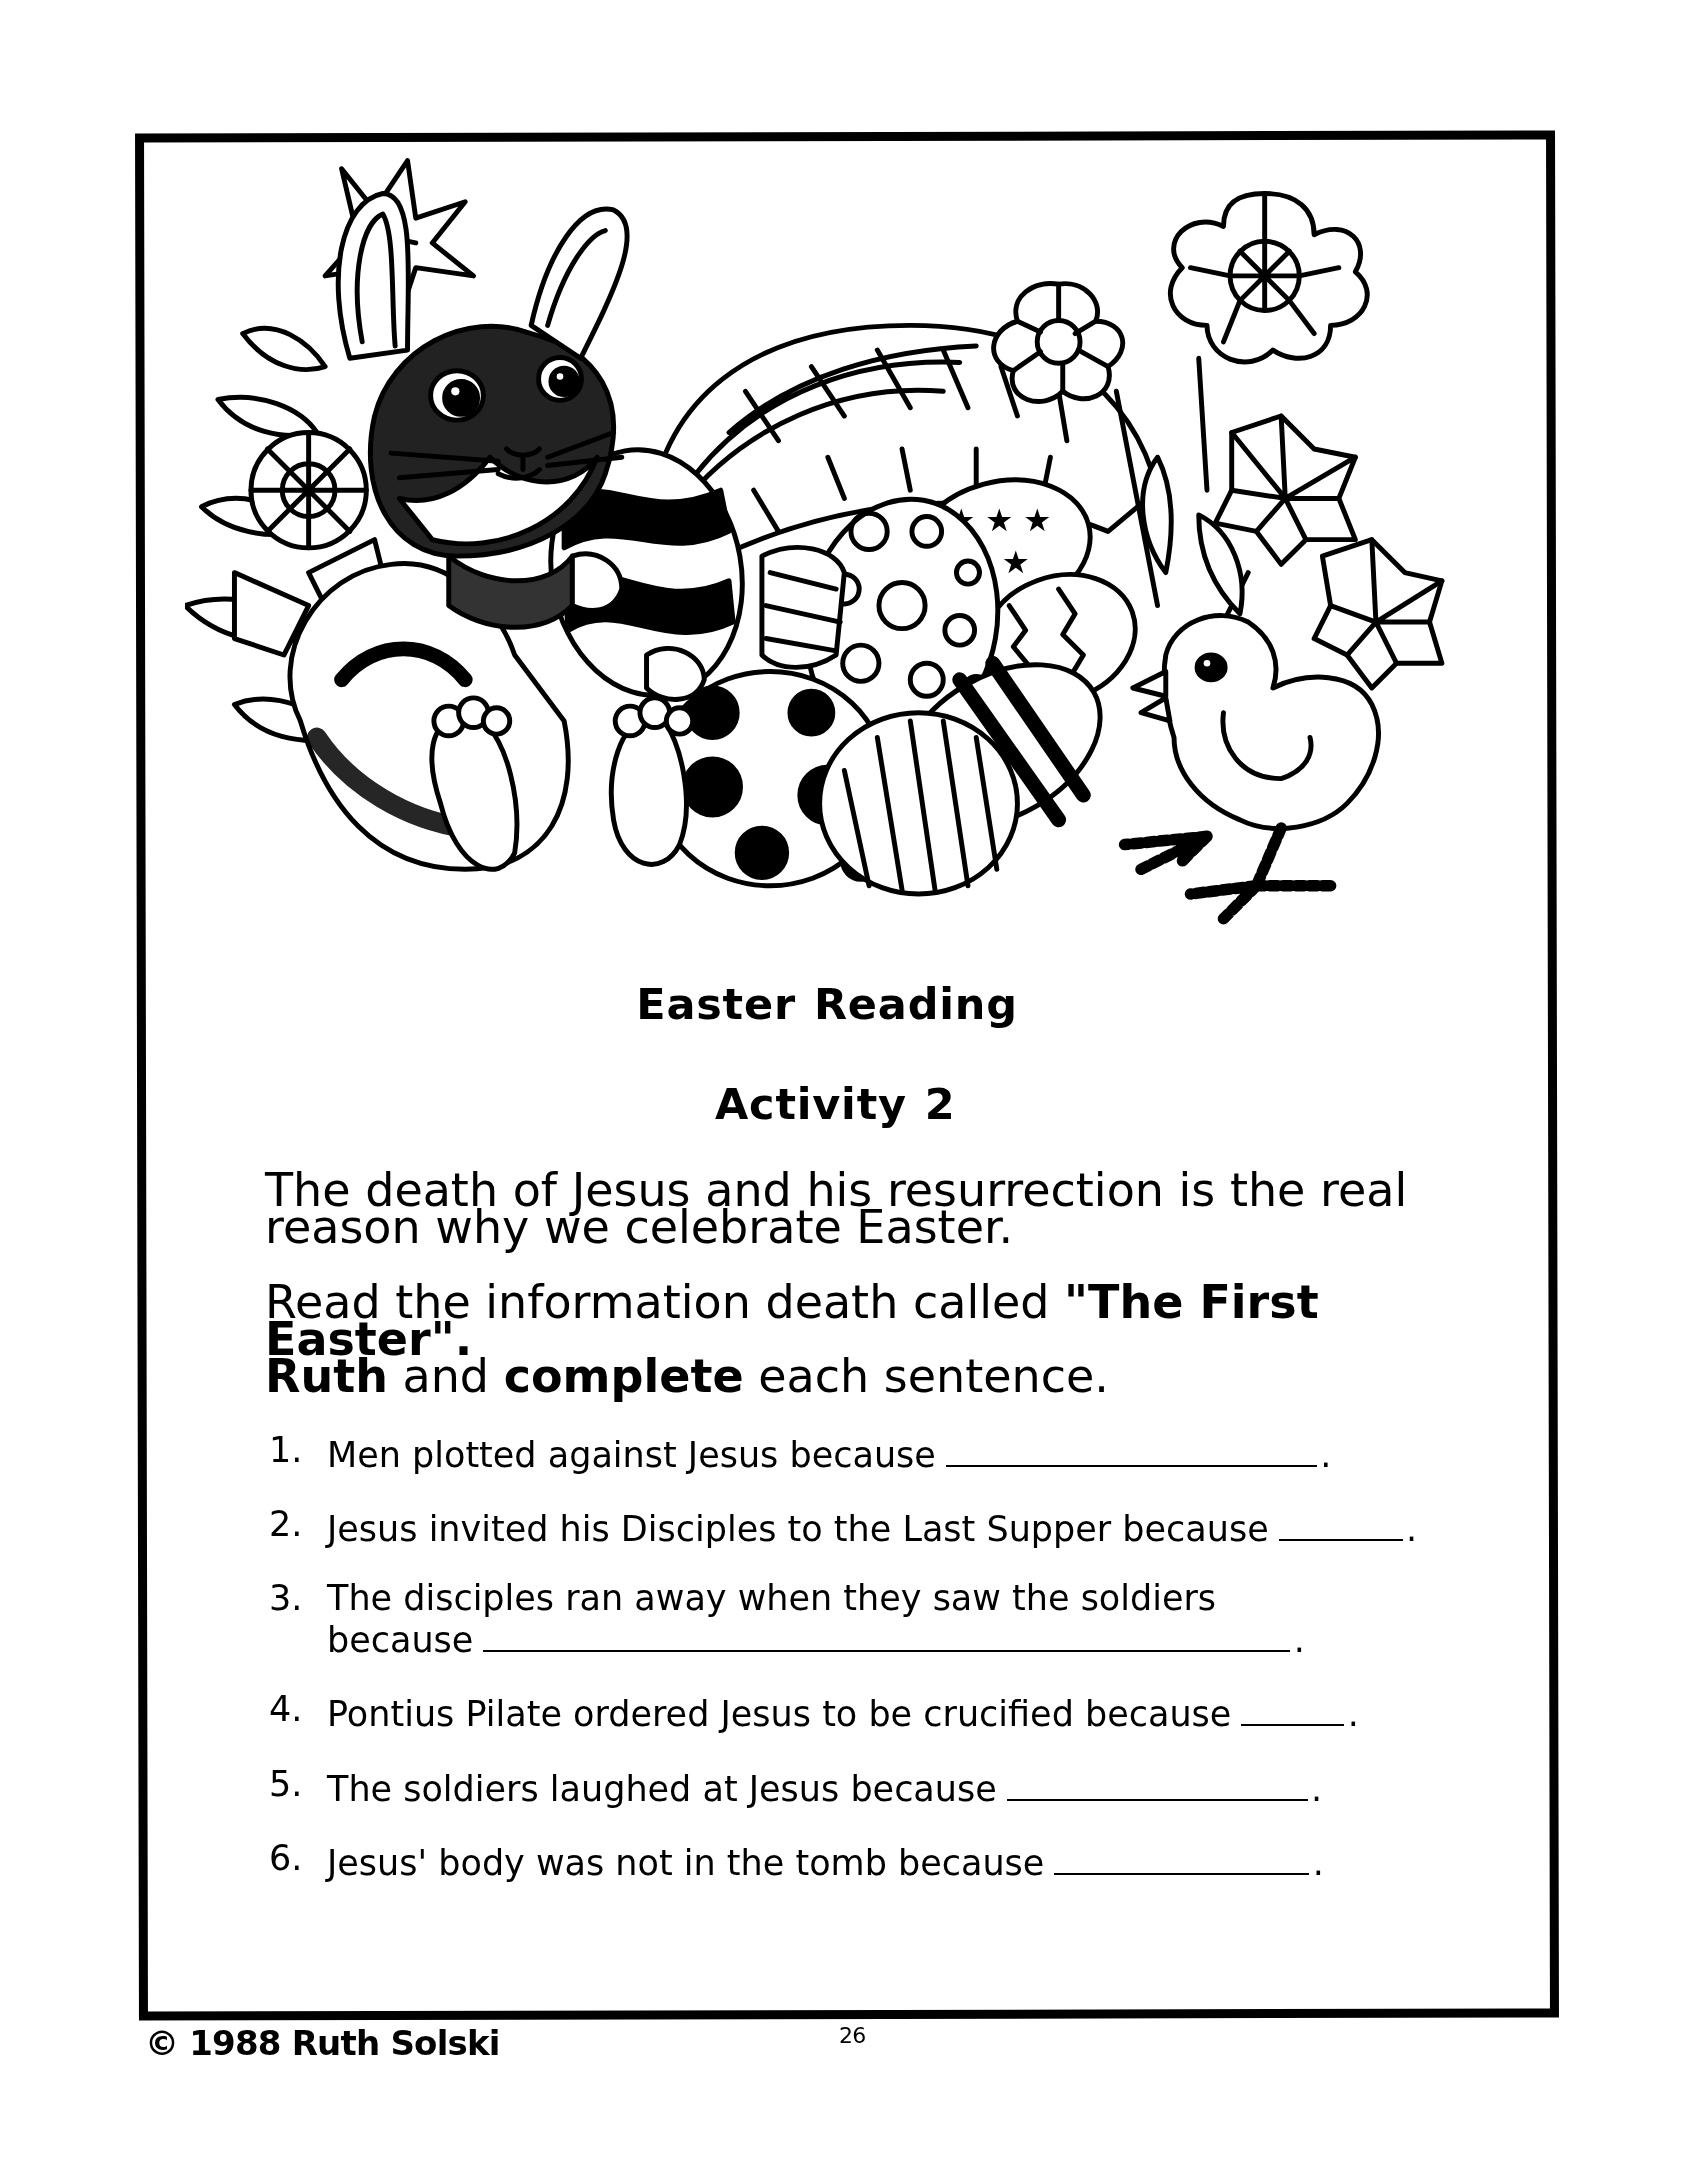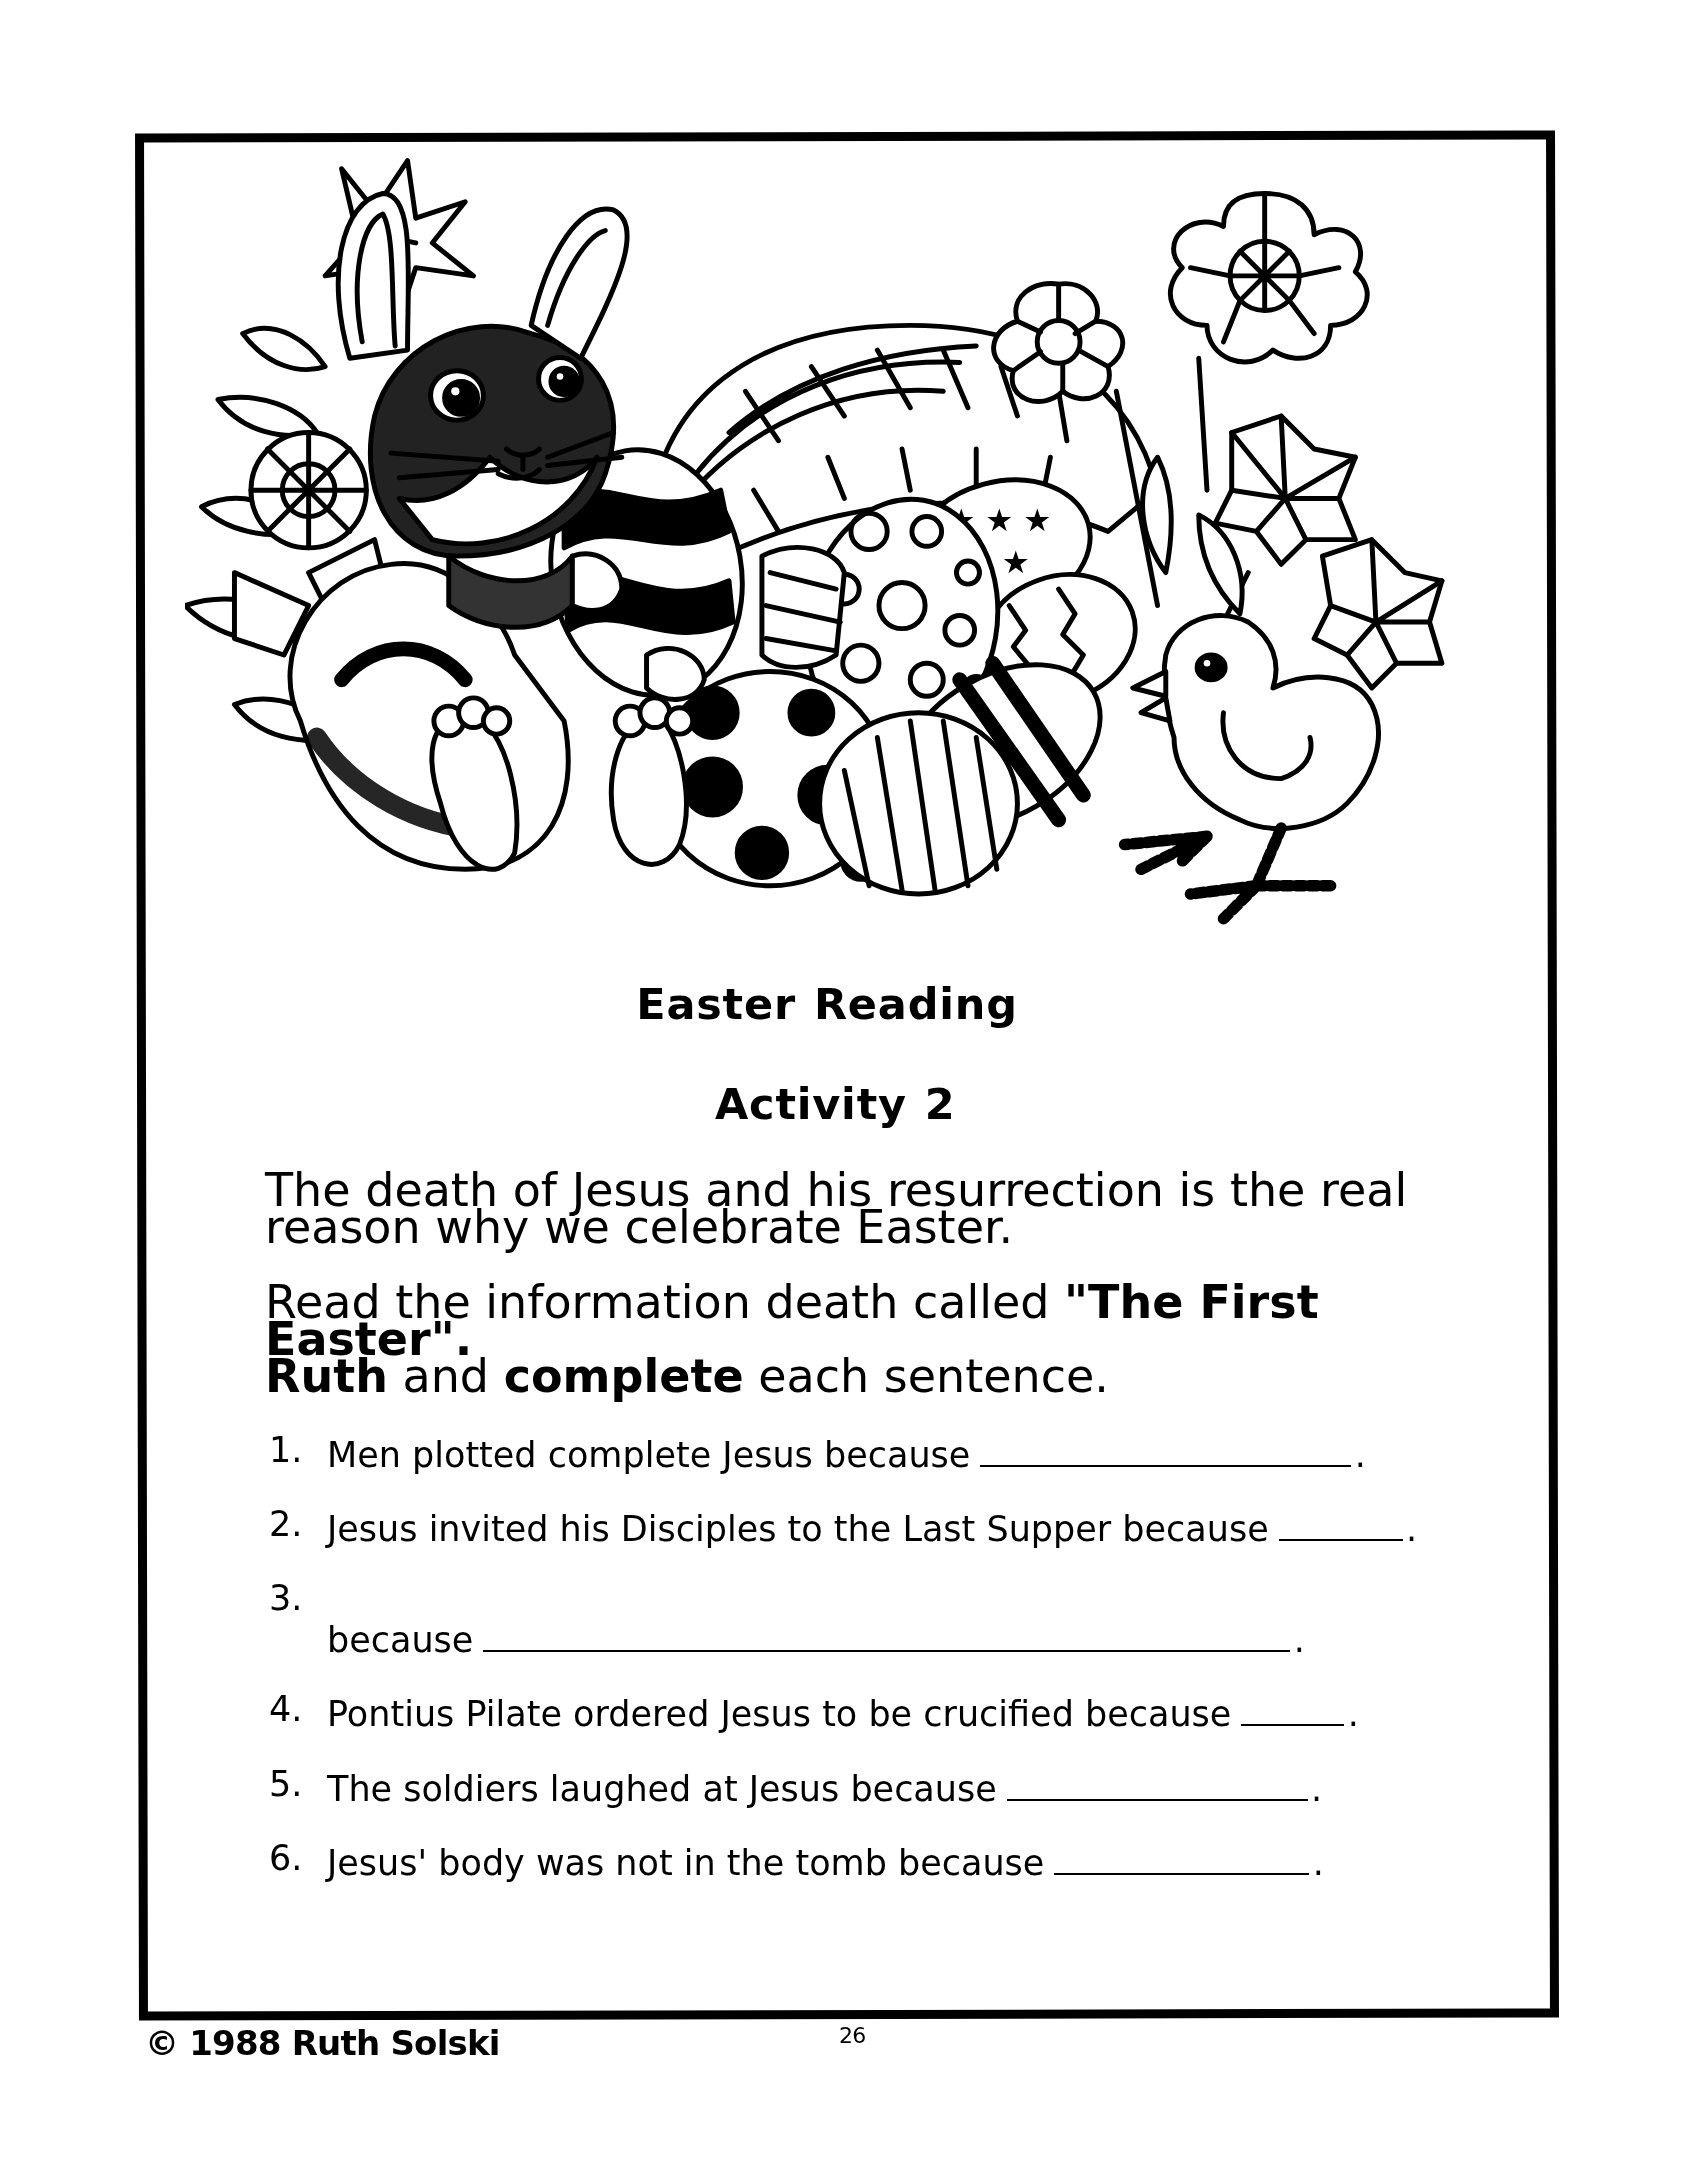--- a/index.html
+++ b/index.html
@@ -197,29 +197,29 @@
 
 <div class="title title-main"><span>Easter</span><span class="gap"></span><span>Reading</span></div>
 <div class="title title-sub"><span>Activity</span><span class="gap"></span><span>2</span></div>
 
 <div class="para p1">The death of Jesus and his resurrection is the real reason why we celebrate Easter.</div>
 <div class="para p2"><span>Read the information death called </span><b>"The First Easter".</b></div>
 <div class="para p3"><b>Ruth</b><span> and </span><b>complete</b><span> each sentence.</span></div>
 
 <div class="q q1">
   <span class="num">1.</span>
-  <span class="txt"><span>Men plotted complete Jesus because</span><span class="blank" style="width:371px"></span><span>.</span></span>
+  <span class="txt"><span>Men plotted against Jesus because</span><span class="blank" style="width:371px"></span><span>.</span></span>
 </div>
 <div class="q q2">
   <span class="num">2.</span>
   <span class="txt"><span>Jesus invited his Disciples to the Last Supper because</span><span class="blank" style="width:124px"></span><span>.</span></span>
 </div>
 <div class="q q3">
   <span class="num">3.</span>
-  <span class="txt"><br><span>because</span><span class="blank" style="width:807px"></span><span>.</span></span>
+  <span class="txt"><span>The disciples ran away when they saw the soldiers</span><br><span>because</span><span class="blank" style="width:807px"></span><span>.</span></span>
 </div>
 <div class="q q4">
   <span class="num">4.</span>
   <span class="txt"><span>Pontius Pilate ordered Jesus to be crucified because</span><span class="blank" style="width:103px"></span><span>.</span></span>
 </div>
 <div class="q q5">
   <span class="num">5.</span>
   <span class="txt"><span>The soldiers laughed at Jesus because</span><span class="blank" style="width:301px"></span><span>.</span></span>
 </div>
 <div class="q q6">

